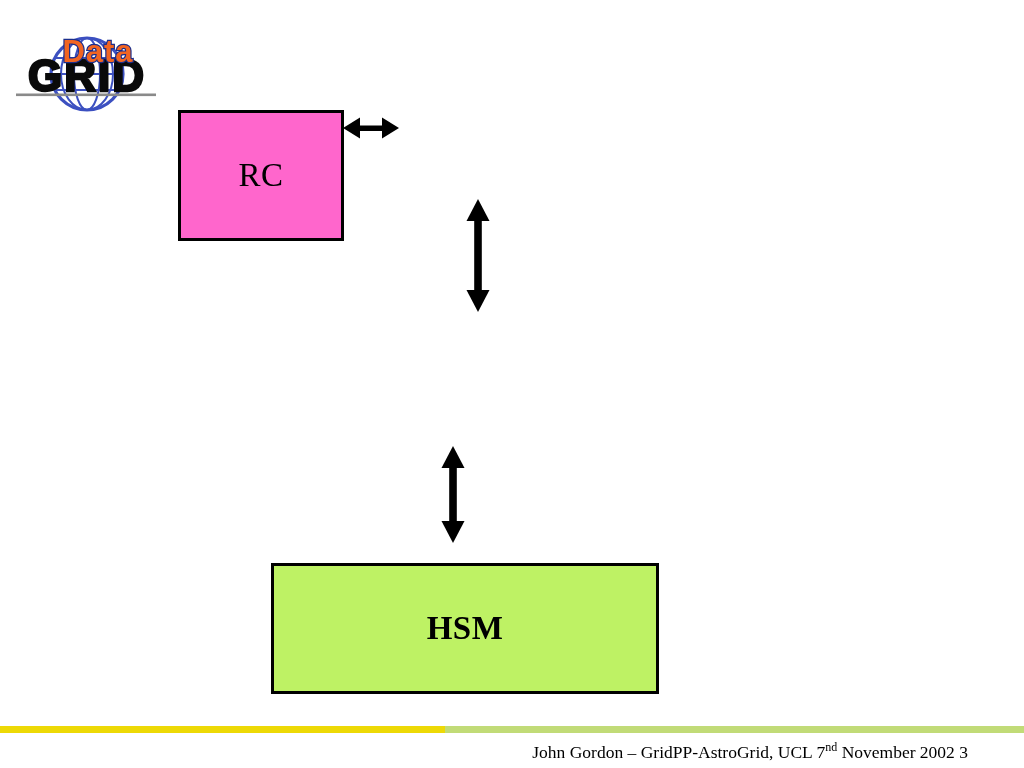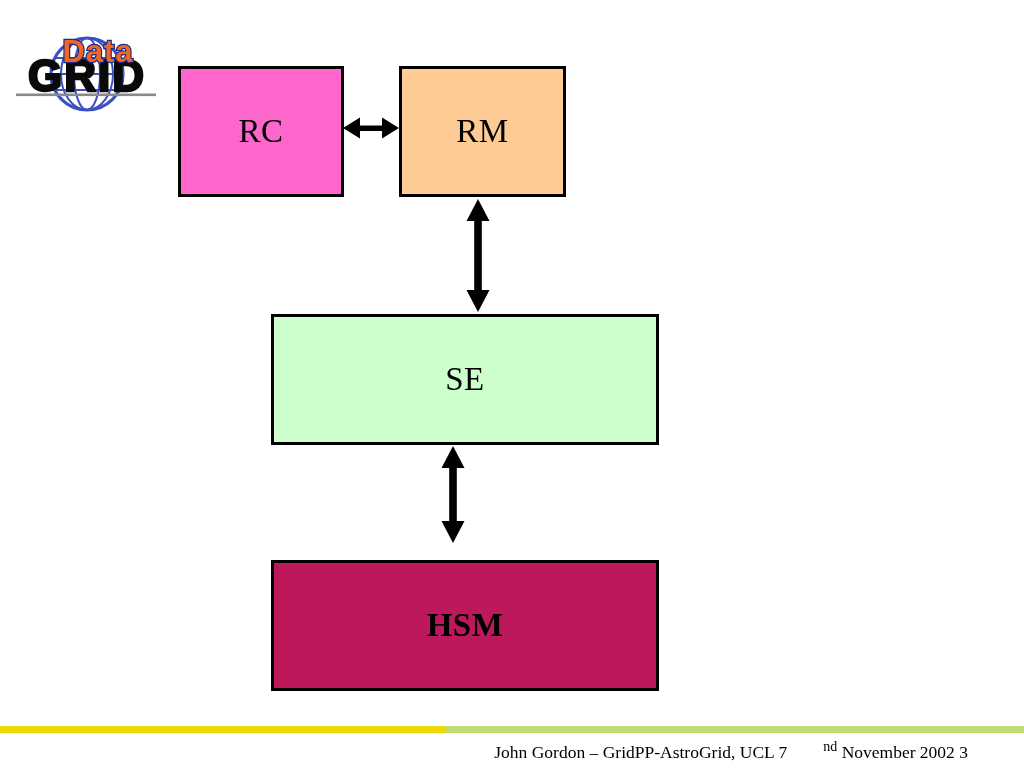--- a/index.html
+++ b/index.html
@@ -29,25 +29,26 @@
   .dbox {
     position: absolute;
     border: 3px solid #000000;
     box-sizing: border-box;
     display: flex;
     align-items: center;
     justify-content: center;
     font-size: 33px;
     color: #000000;
     letter-spacing: 0.5px;
+    margin-top: 44px;
   }
   .dbox-rc  { left: 178px; top: 66px;  width: 166px; height: 131px; background: #ff66cc; }
   .dbox-rm  { left: 399px; top: 66px;  width: 167px; height: 131px; background: #fdcb93; }
   .dbox-se  { left: 271px; top: 314px; width: 388px; height: 131px; background: #ccffcc; }
-  .dbox-hsm { left: 271px; top: 560px; width: 388px; height: 131px; background: #be185d; }
+  .dbox-hsm { left: 271px; top: 519px; width: 388px; height: 131px; background: #bef264; }
   .dbox-hsm .dbox-label { font-weight: bold; }
 
   .arrow {
     position: absolute;
   }
   .arrow-h  { left: 340px; top: 112px; }
   .arrow-v1 { left: 463px; top: 197px; }
   .arrow-v2 { left: 438px; top: 444px; }
 
   
@@ -62,23 +63,22 @@
   
   .footer {
     position: absolute;
     top: 742px;
     right: 56px;
     font-size: 17.5px;
     color: #000000;
     white-space: pre;
   }
   .footer sup {
-    font-size: 14px;
+    font-size: 12px;
     line-height: 0;
-    margin-left: 36px;
   }
 </style>
 </head>
 <body>
 
 <div class="slide">
 
   <div class="logo">
     <svg width="148" height="96" viewBox="0 0 148 96">
 
@@ -94,26 +94,20 @@
       <rect x="3" y="69.5" width="140" height="2.6" fill="#8a8a8a"></rect>
 
       <text x="74" y="67" text-anchor="middle" font-family="Liberation Sans, DejaVu Sans, sans-serif" font-size="44" font-weight="bold" letter-spacing="2" fill="#0a0a0a" stroke="#0a0a0a" stroke-width="2.4">GRID</text>
 
       <text x="85" y="38" text-anchor="middle" font-family="Liberation Sans, DejaVu Sans, sans-serif" font-size="31" font-weight="bold" letter-spacing="1" fill="#f26522" stroke="#1b2e8c" stroke-width="2.4" paint-order="stroke">Data</text>
     </svg>
   </div>
 
   <div class="dbox dbox-rc">
     <span class="dbox-label">RC</span>
-  </div>
-  <div class="dbox dbox-rm">
-    <span class="dbox-label">RM</span>
-  </div>
-  <div class="dbox dbox-se">
-    <span class="dbox-label">SE</span>
   </div>
   <div class="dbox dbox-hsm">
     <span class="dbox-label">HSM</span>
   </div>
 
   <svg class="arrow arrow-h" width="62" height="32" viewBox="0 0 62 32">
     <rect x="14" y="13.5" width="34" height="5.5" fill="#000"></rect>
     <polygon points="3,16 20,5.5 20,26.5" fill="#000"></polygon>
     <polygon points="59,16 42,5.5 42,26.5" fill="#000"></polygon>
   </svg>

